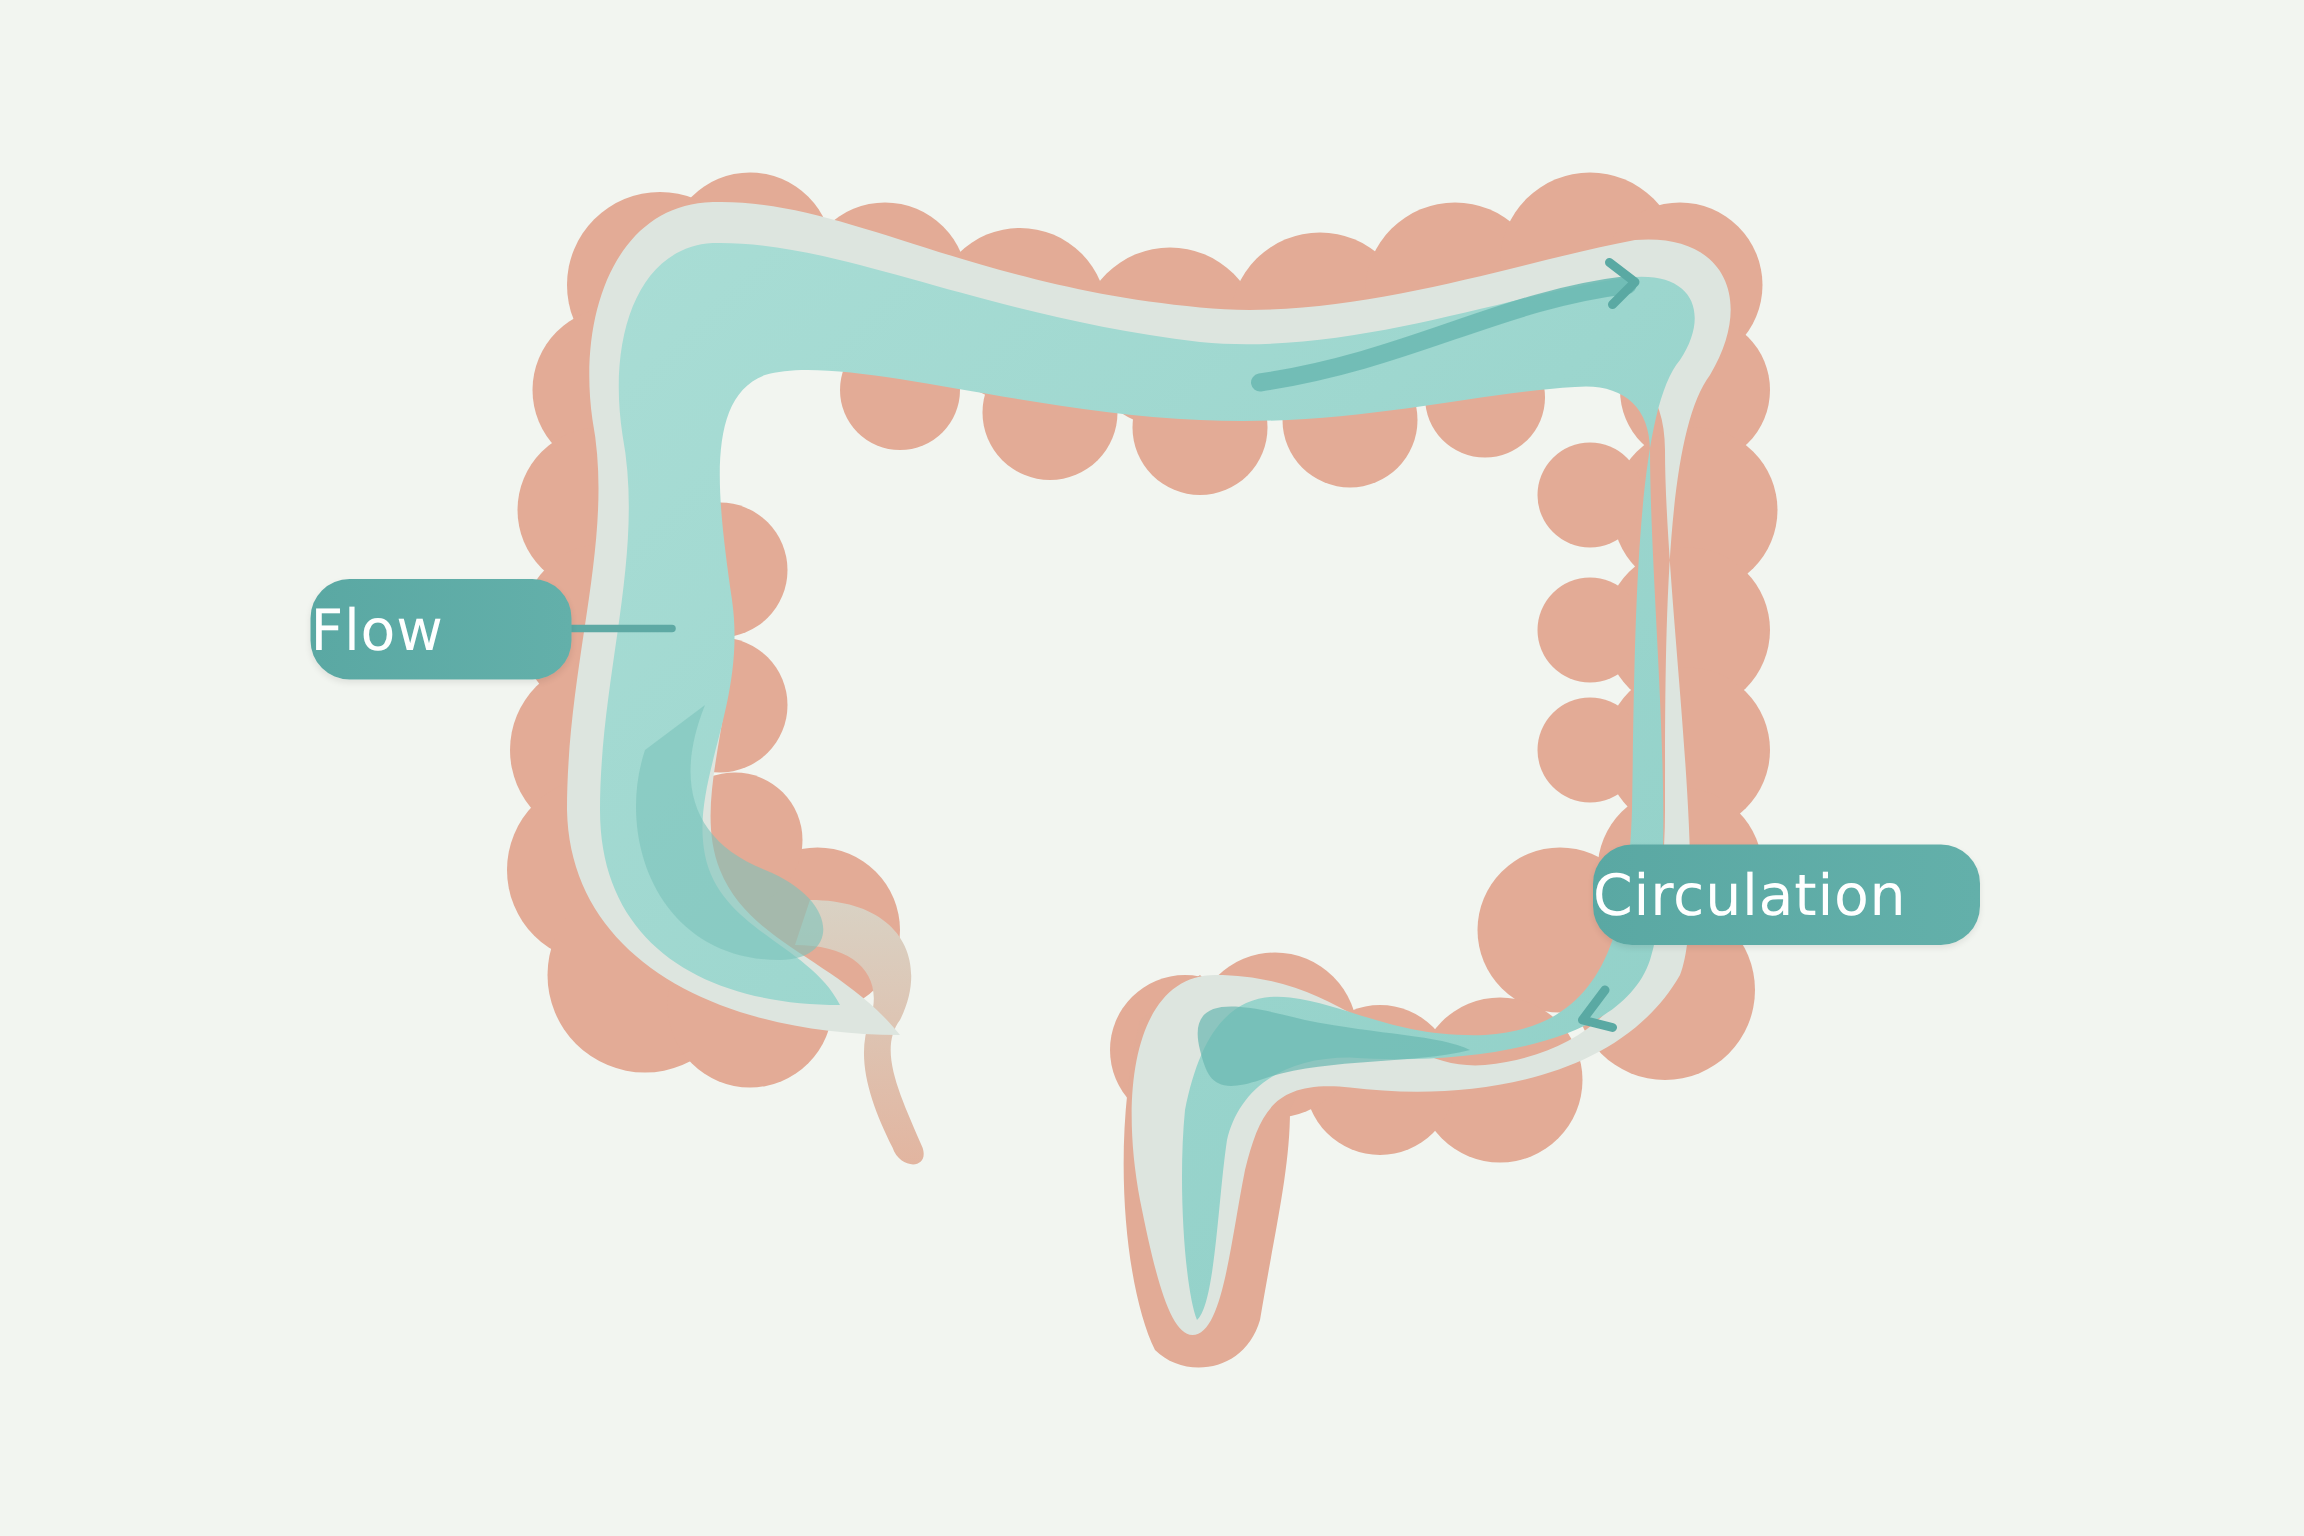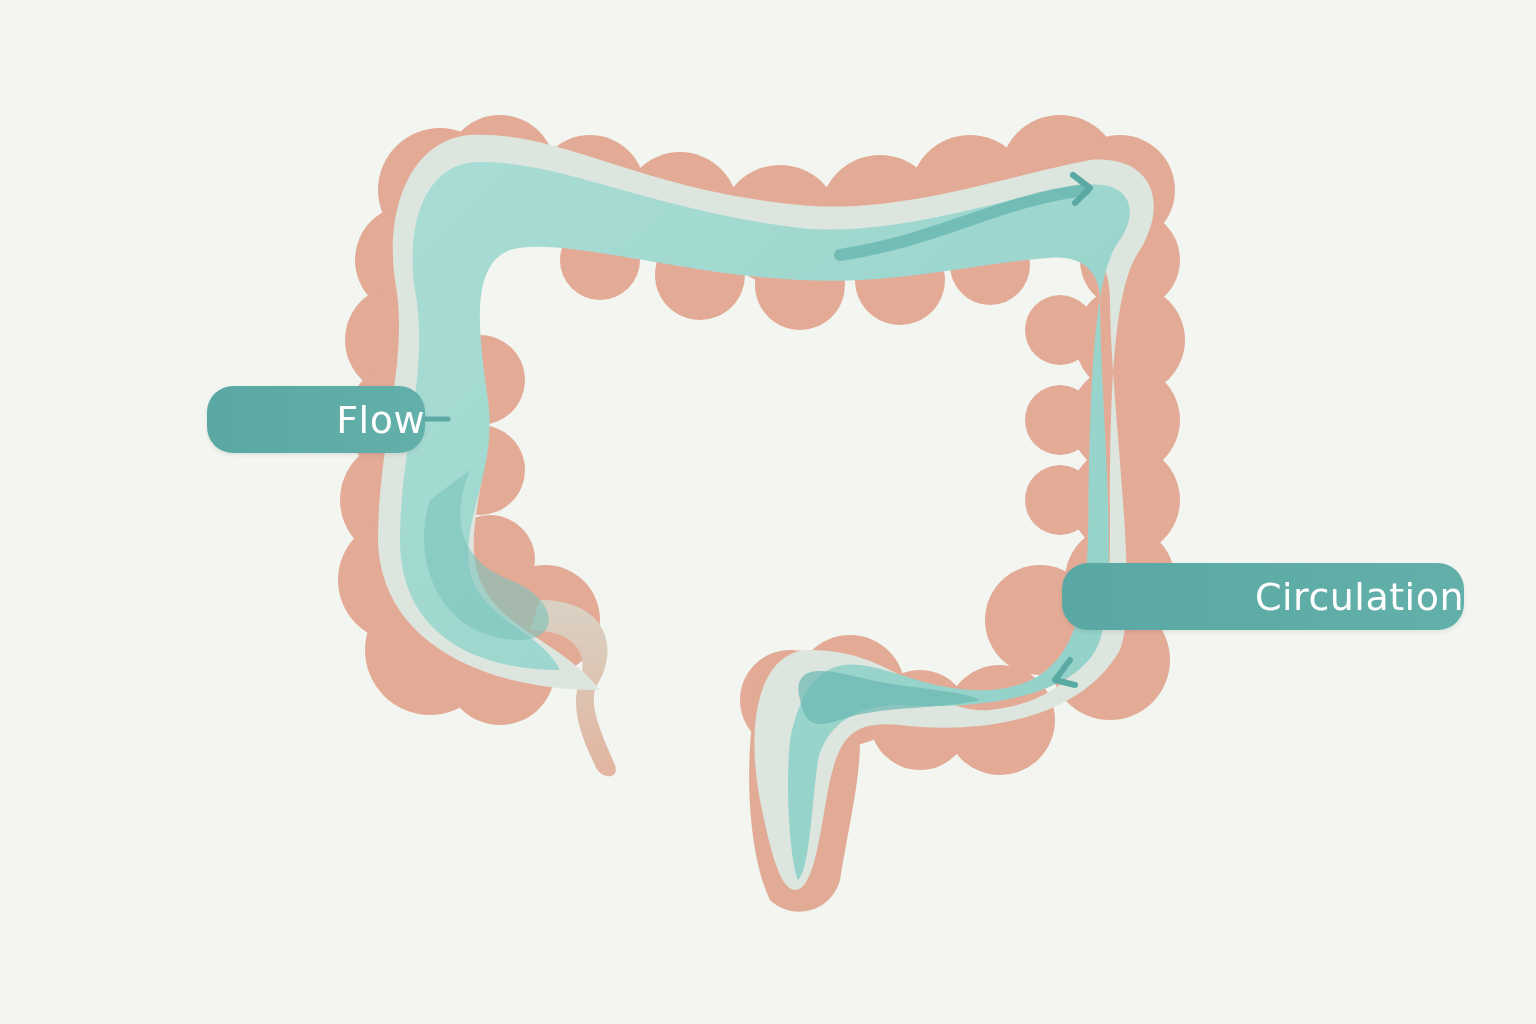--- a/index.html
+++ b/index.html
@@ -8,28 +8,27 @@
     background: #f2f5f0;
     font-family: "DejaVu Sans", sans-serif;
     position: relative;
   }
   #diagram { position: absolute; left: 0; top: 0; width: 1536px; height: 1024px; }
   .label-pill {
     position: absolute;
     background: linear-gradient(90deg, #5aa8a3, #63b0aa);
     color: #ffffff;
     border-radius: 26px;
-    display: flex; align-items: center; justify-content: flex-end;
+    display: flex; align-items: center; justify-content: flex-start;
     font-size: 38px;
     letter-spacing: 0.5px;
     box-shadow: 0 2px 4px rgba(0,0,0,0.08);
-    padding-left: 44px;
   }
   #label-flow { left: 207px; top: 386px; width: 174px; height: 67px; }
-  #label-circulation { left: 1062px; top: 563px; width: 358px; height: 67px; }
+  #label-circulation { left: 1062px; top: 563px; width: 258px; height: 67px; }
 </style>
 </head>
 <body>
 
 <svg id="diagram" viewBox="0 0 1536 1024" xmlns="http://www.w3.org/2000/svg">
   <defs>
     <linearGradient id="lumenGrad" x1="0" y1="0" x2="1" y2="1">
       <stop offset="0" stop-color="#a9ddd5"></stop>
       <stop offset="1" stop-color="#8fcfc7"></stop>
     </linearGradient>

